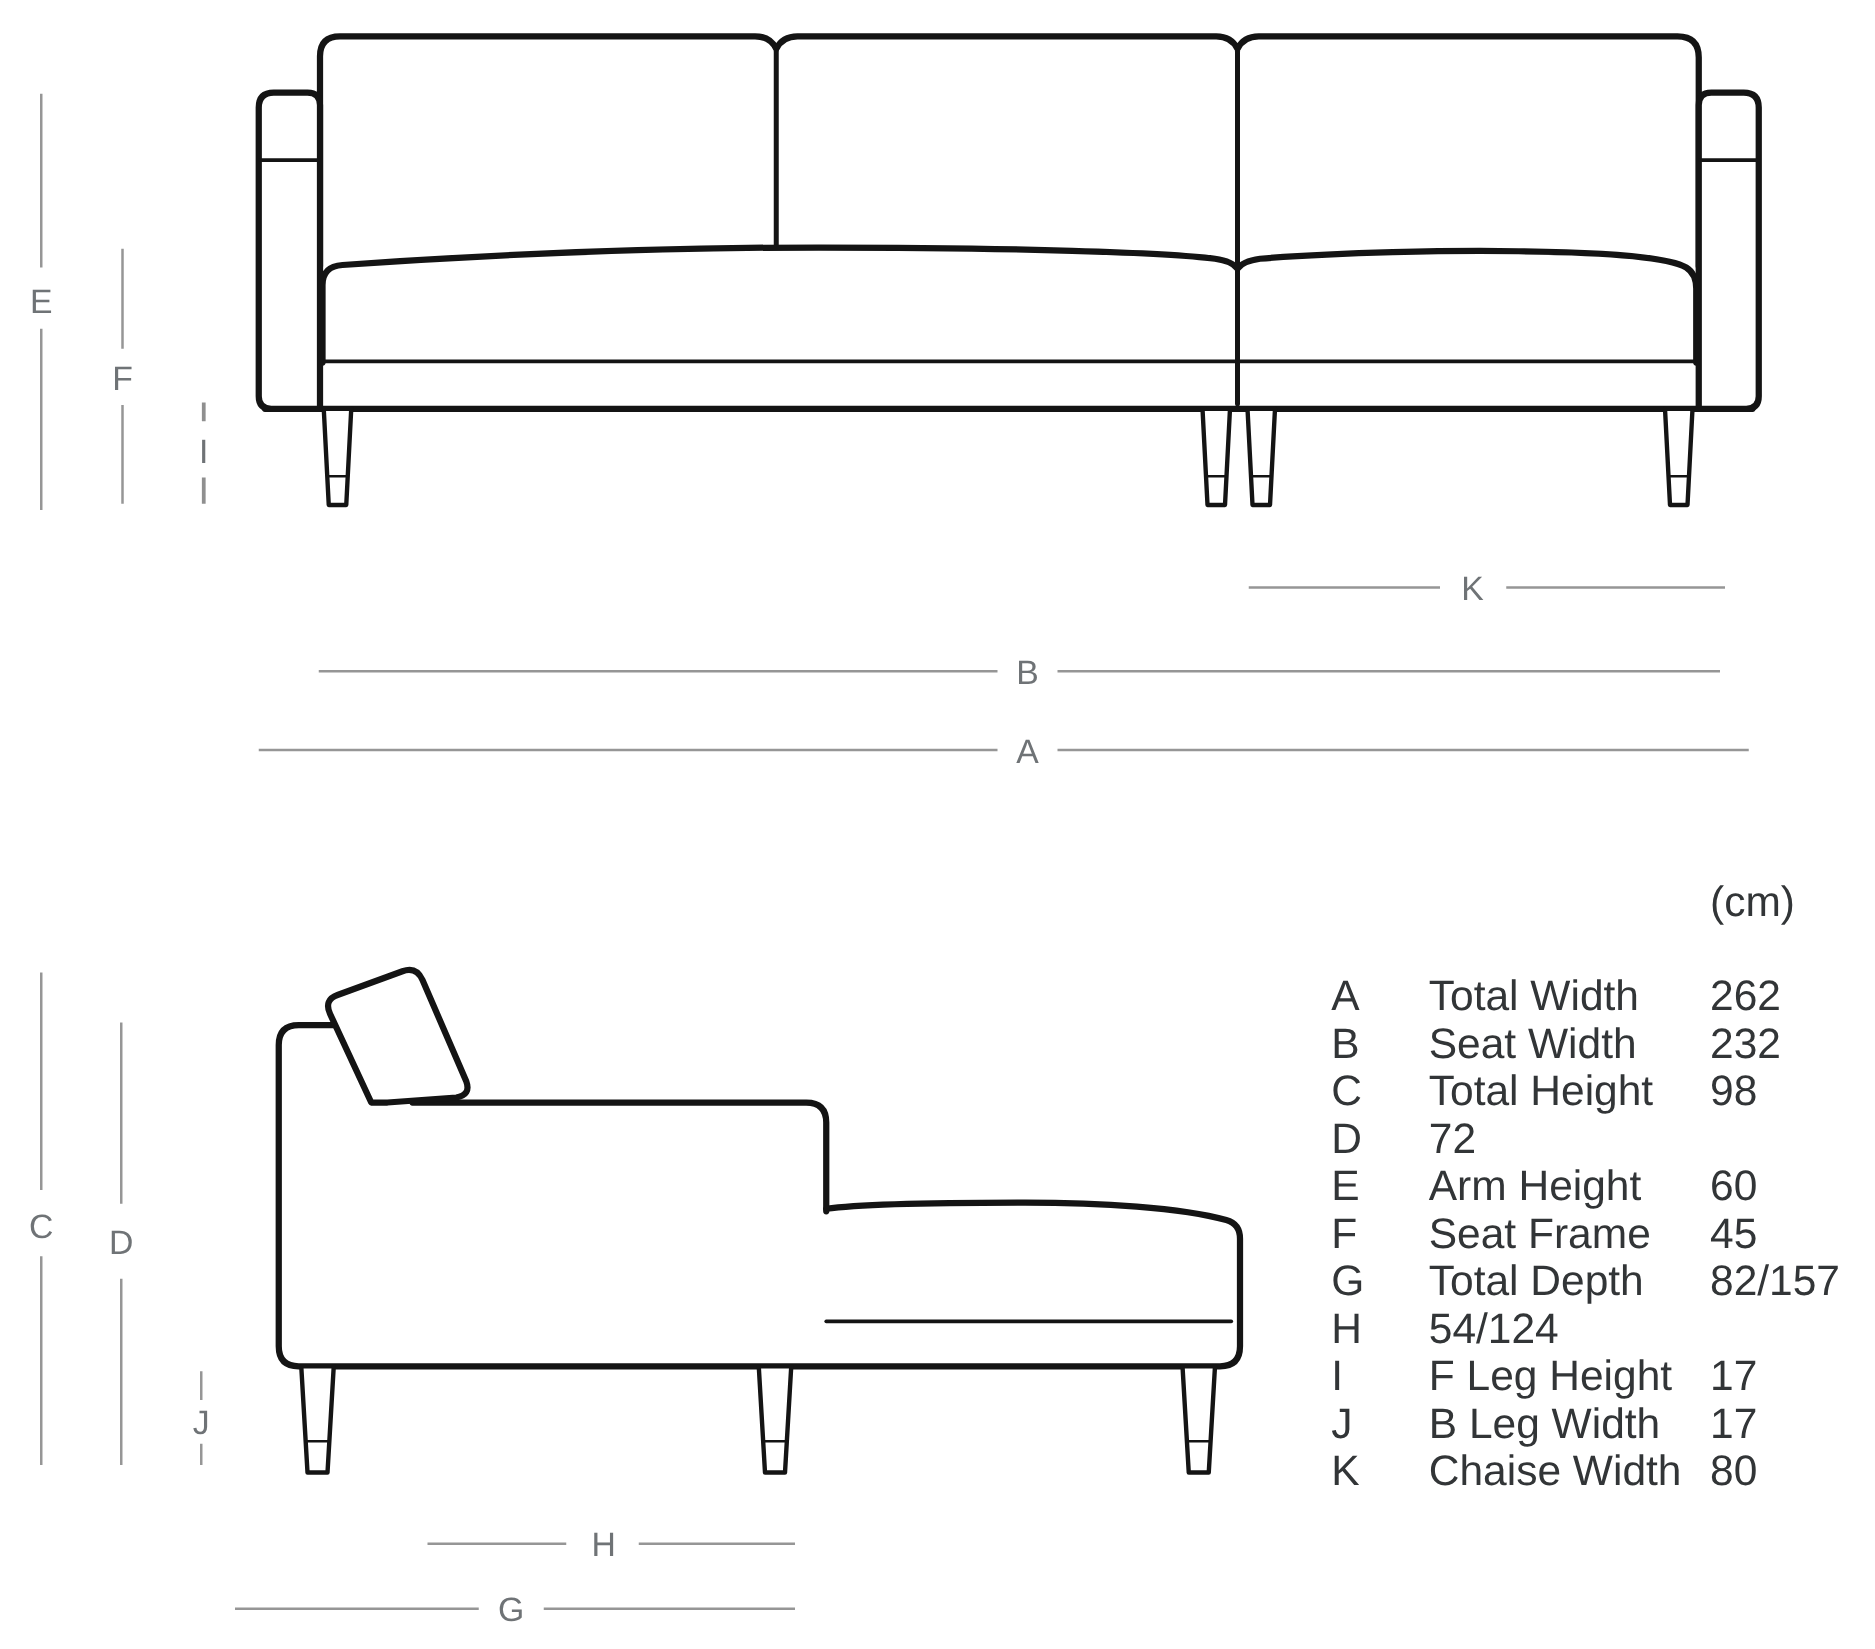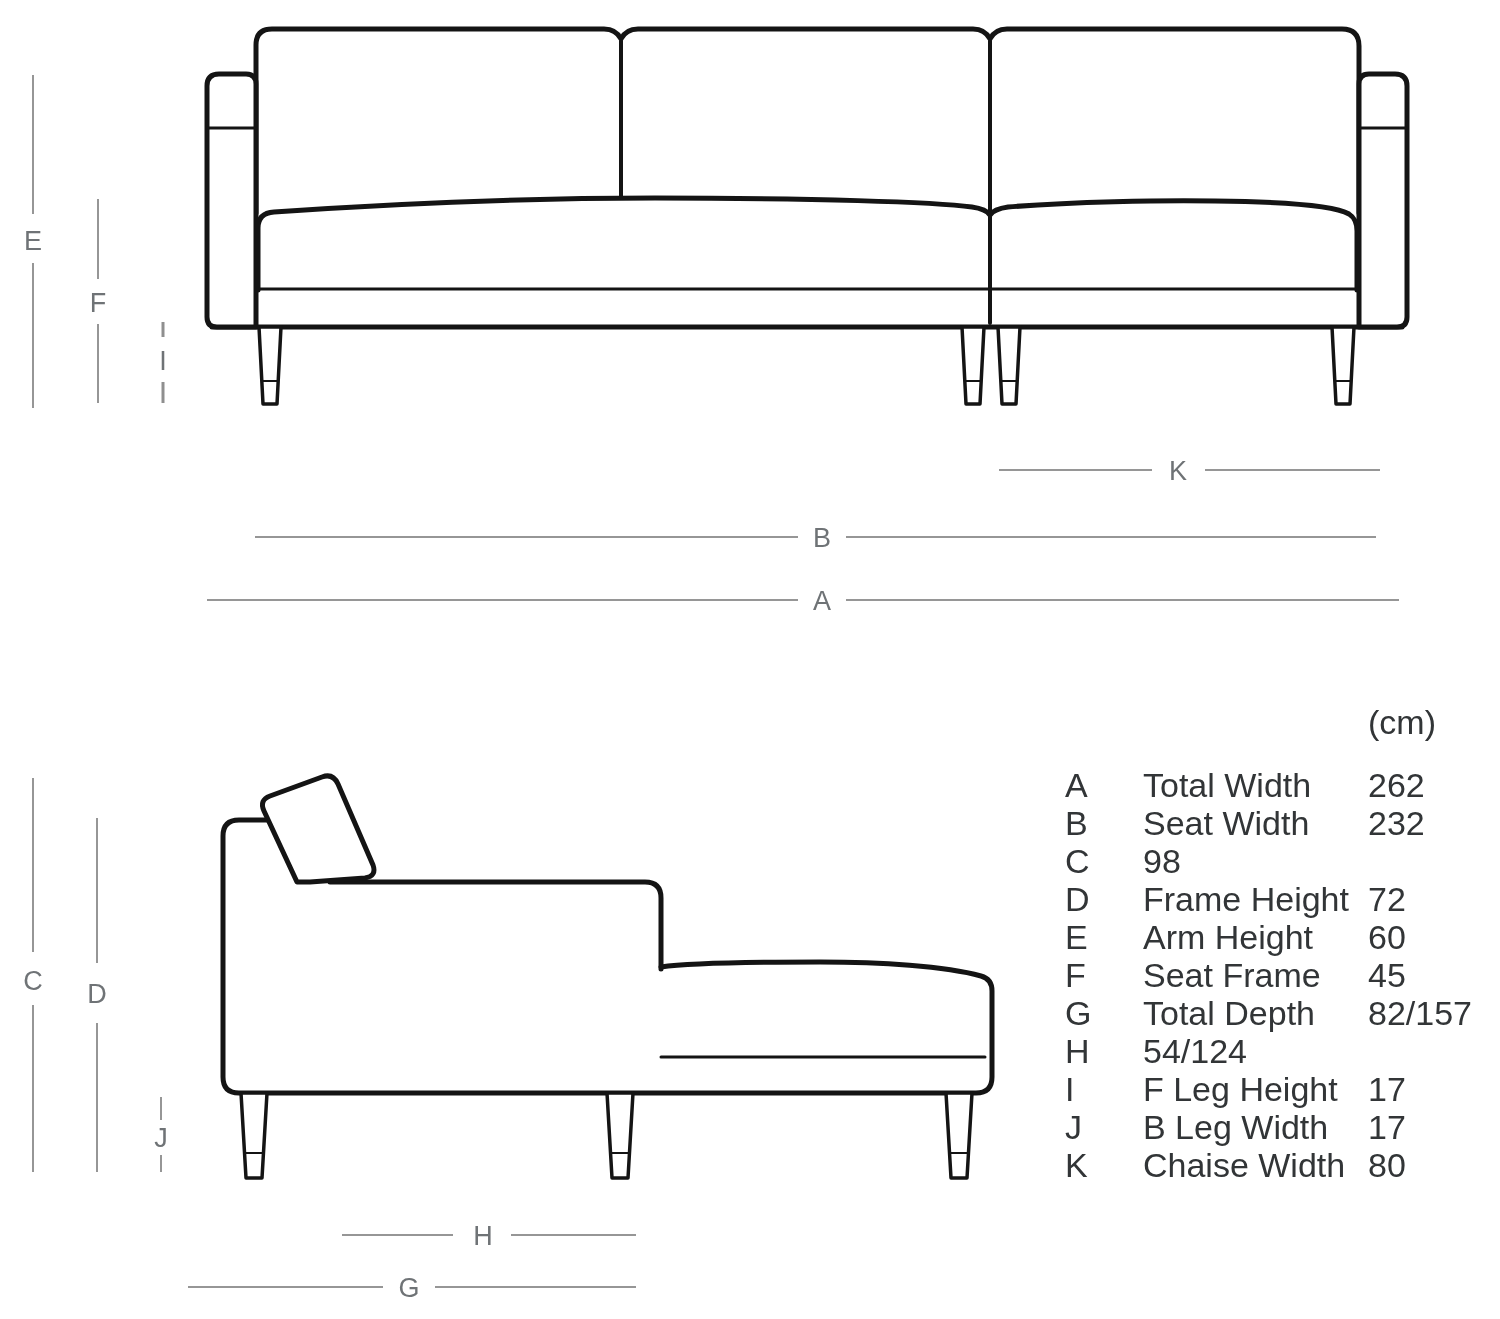--- a/index.html
+++ b/index.html
@@ -62,21 +62,21 @@
     left: 1065px;
     top: 703px;
     width: 420px;
     color: #323537;
     font-size: 34px;
     line-height: 38px;
   }
   .spec-header {
     display: grid;
     grid-template-columns: 78px 225px auto;
-    margin-bottom: 25px;
+    margin-bottom: 37px;
   }
   .spec-row {
     display: grid;
     grid-template-columns: 78px 225px auto;
   }
   .spec-letter { white-space: nowrap; }
   .spec-label { white-space: nowrap; }
   .spec-value { white-space: nowrap; }
   .spec-units { white-space: nowrap; }
 </style>
@@ -211,25 +211,25 @@
       <span class="spec-label">Total Width</span>
       <span class="spec-value">262</span>
     </div>
     <div class="spec-row">
       <span class="spec-letter">B</span>
       <span class="spec-label">Seat Width</span>
       <span class="spec-value">232</span>
     </div>
     <div class="spec-row">
       <span class="spec-letter">C</span>
+      <span class="spec-label">Total Height</span>
       <span class="spec-value">98</span>
     </div>
     <div class="spec-row">
       <span class="spec-letter">D</span>
-      <span class="spec-label">Frame Height</span>
       <span class="spec-value">72</span>
     </div>
     <div class="spec-row">
       <span class="spec-letter">E</span>
       <span class="spec-label">Arm Height</span>
       <span class="spec-value">60</span>
     </div>
     <div class="spec-row">
       <span class="spec-letter">F</span>
       <span class="spec-label">Seat Frame</span>

